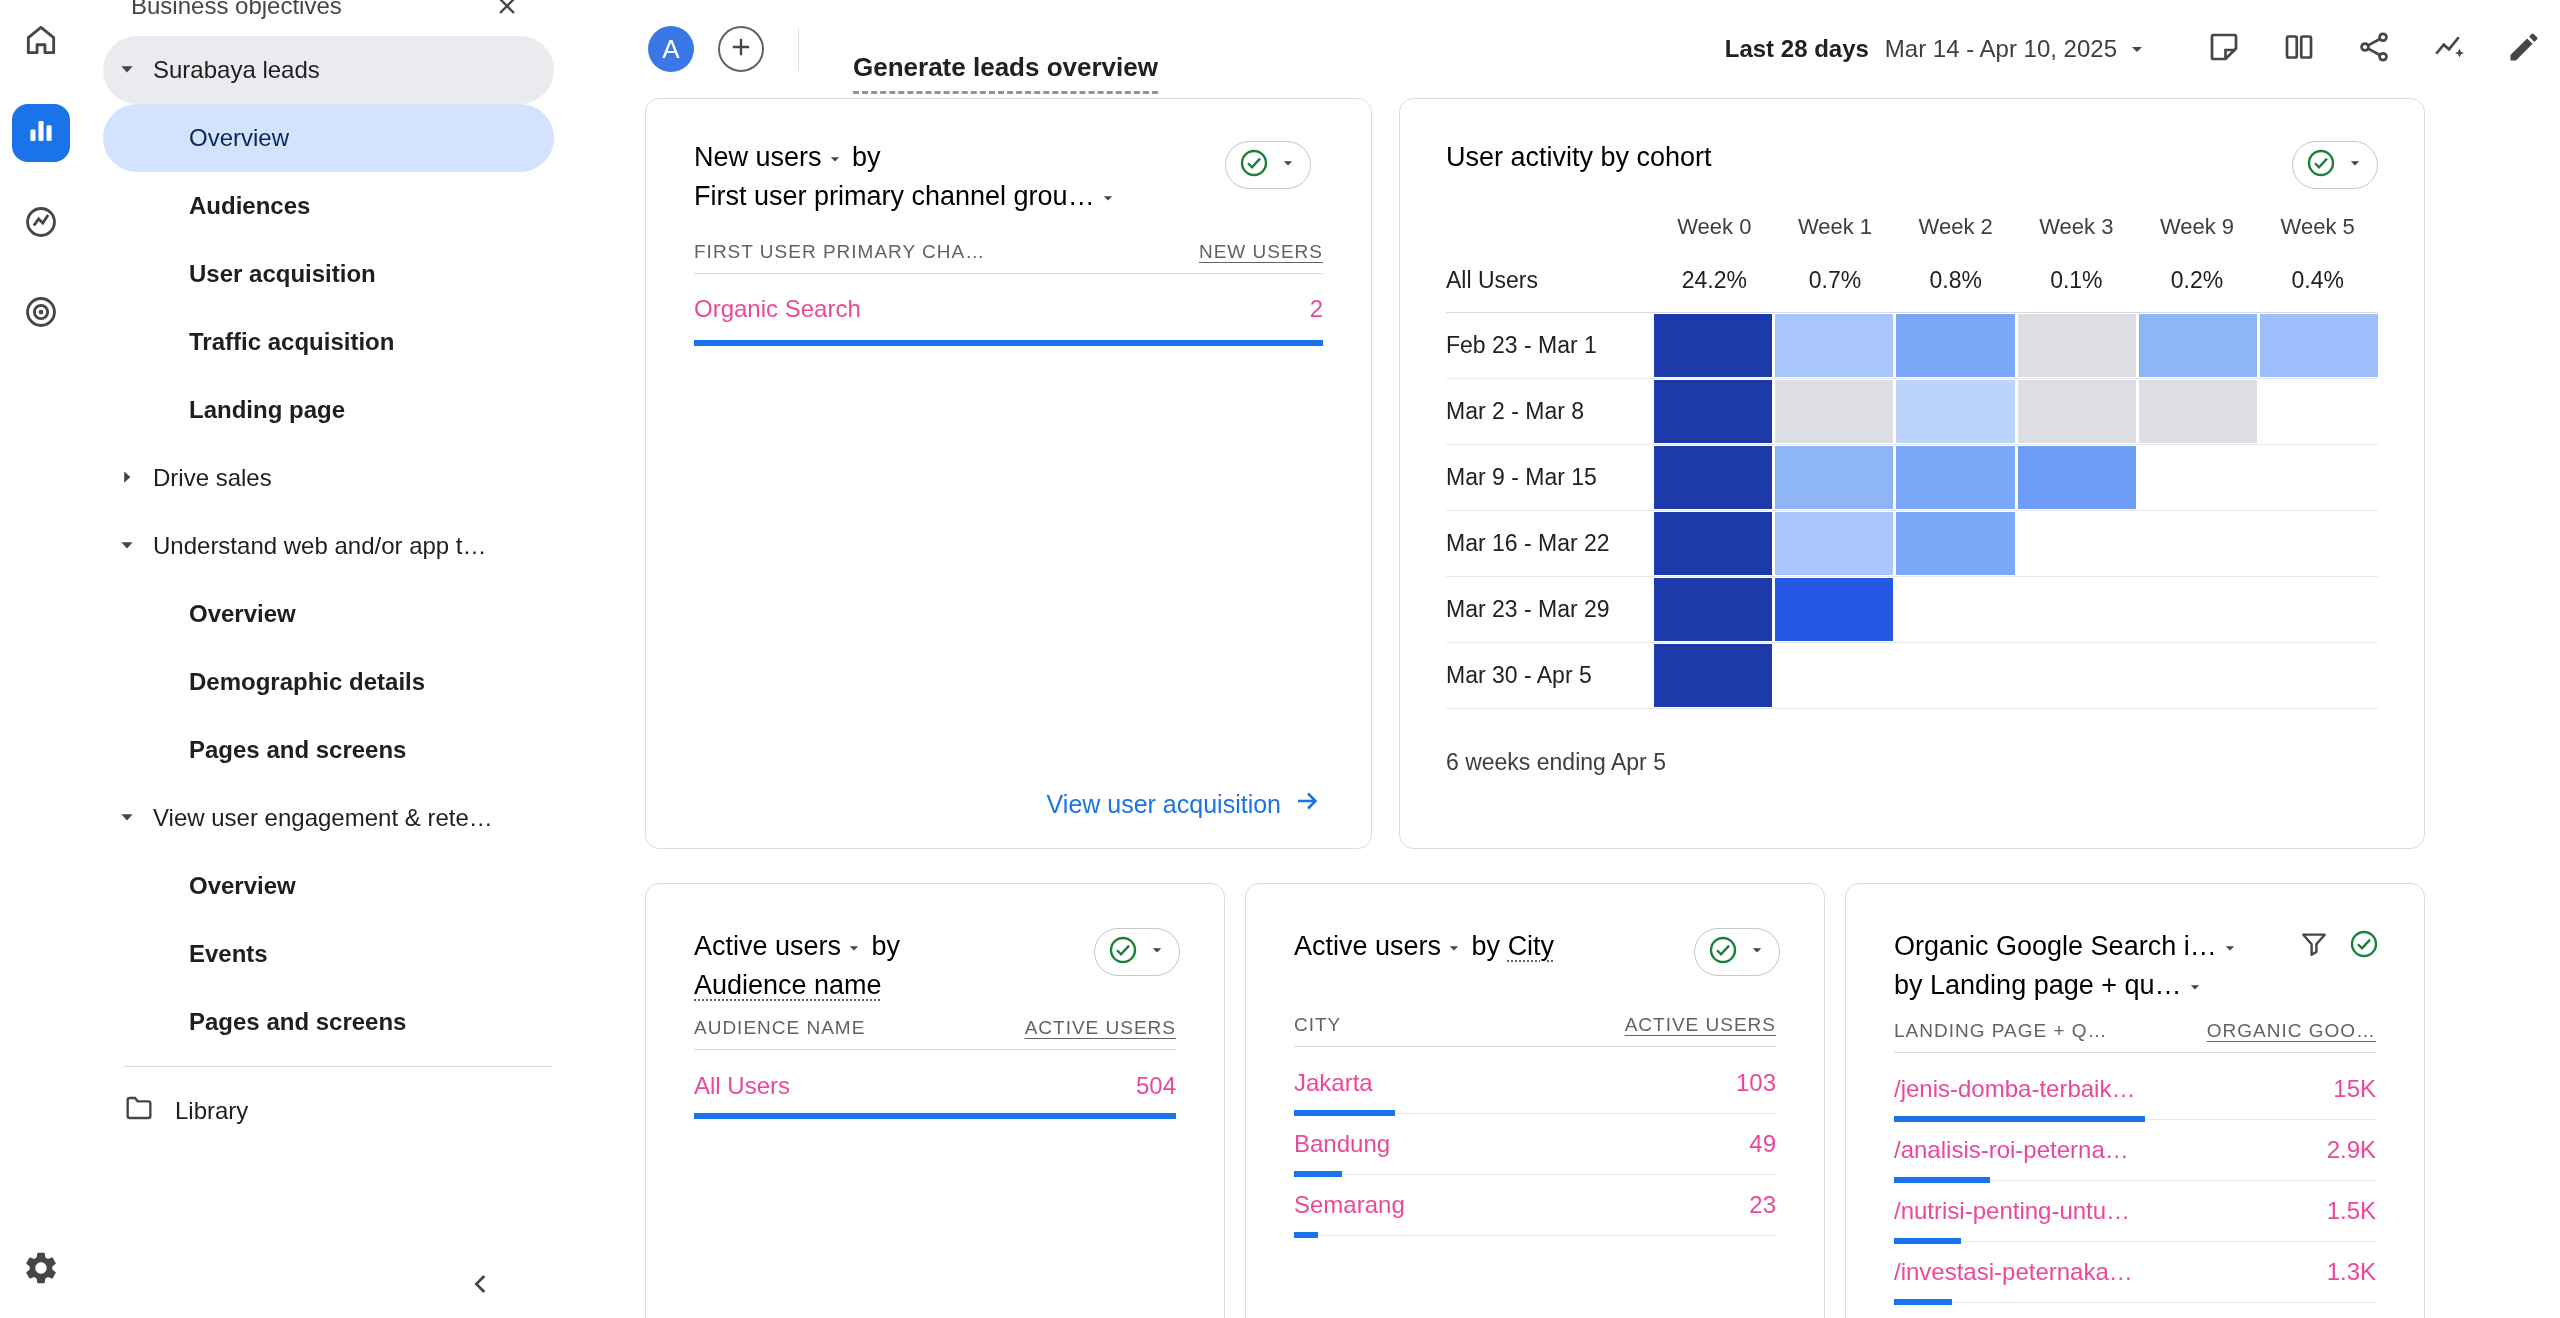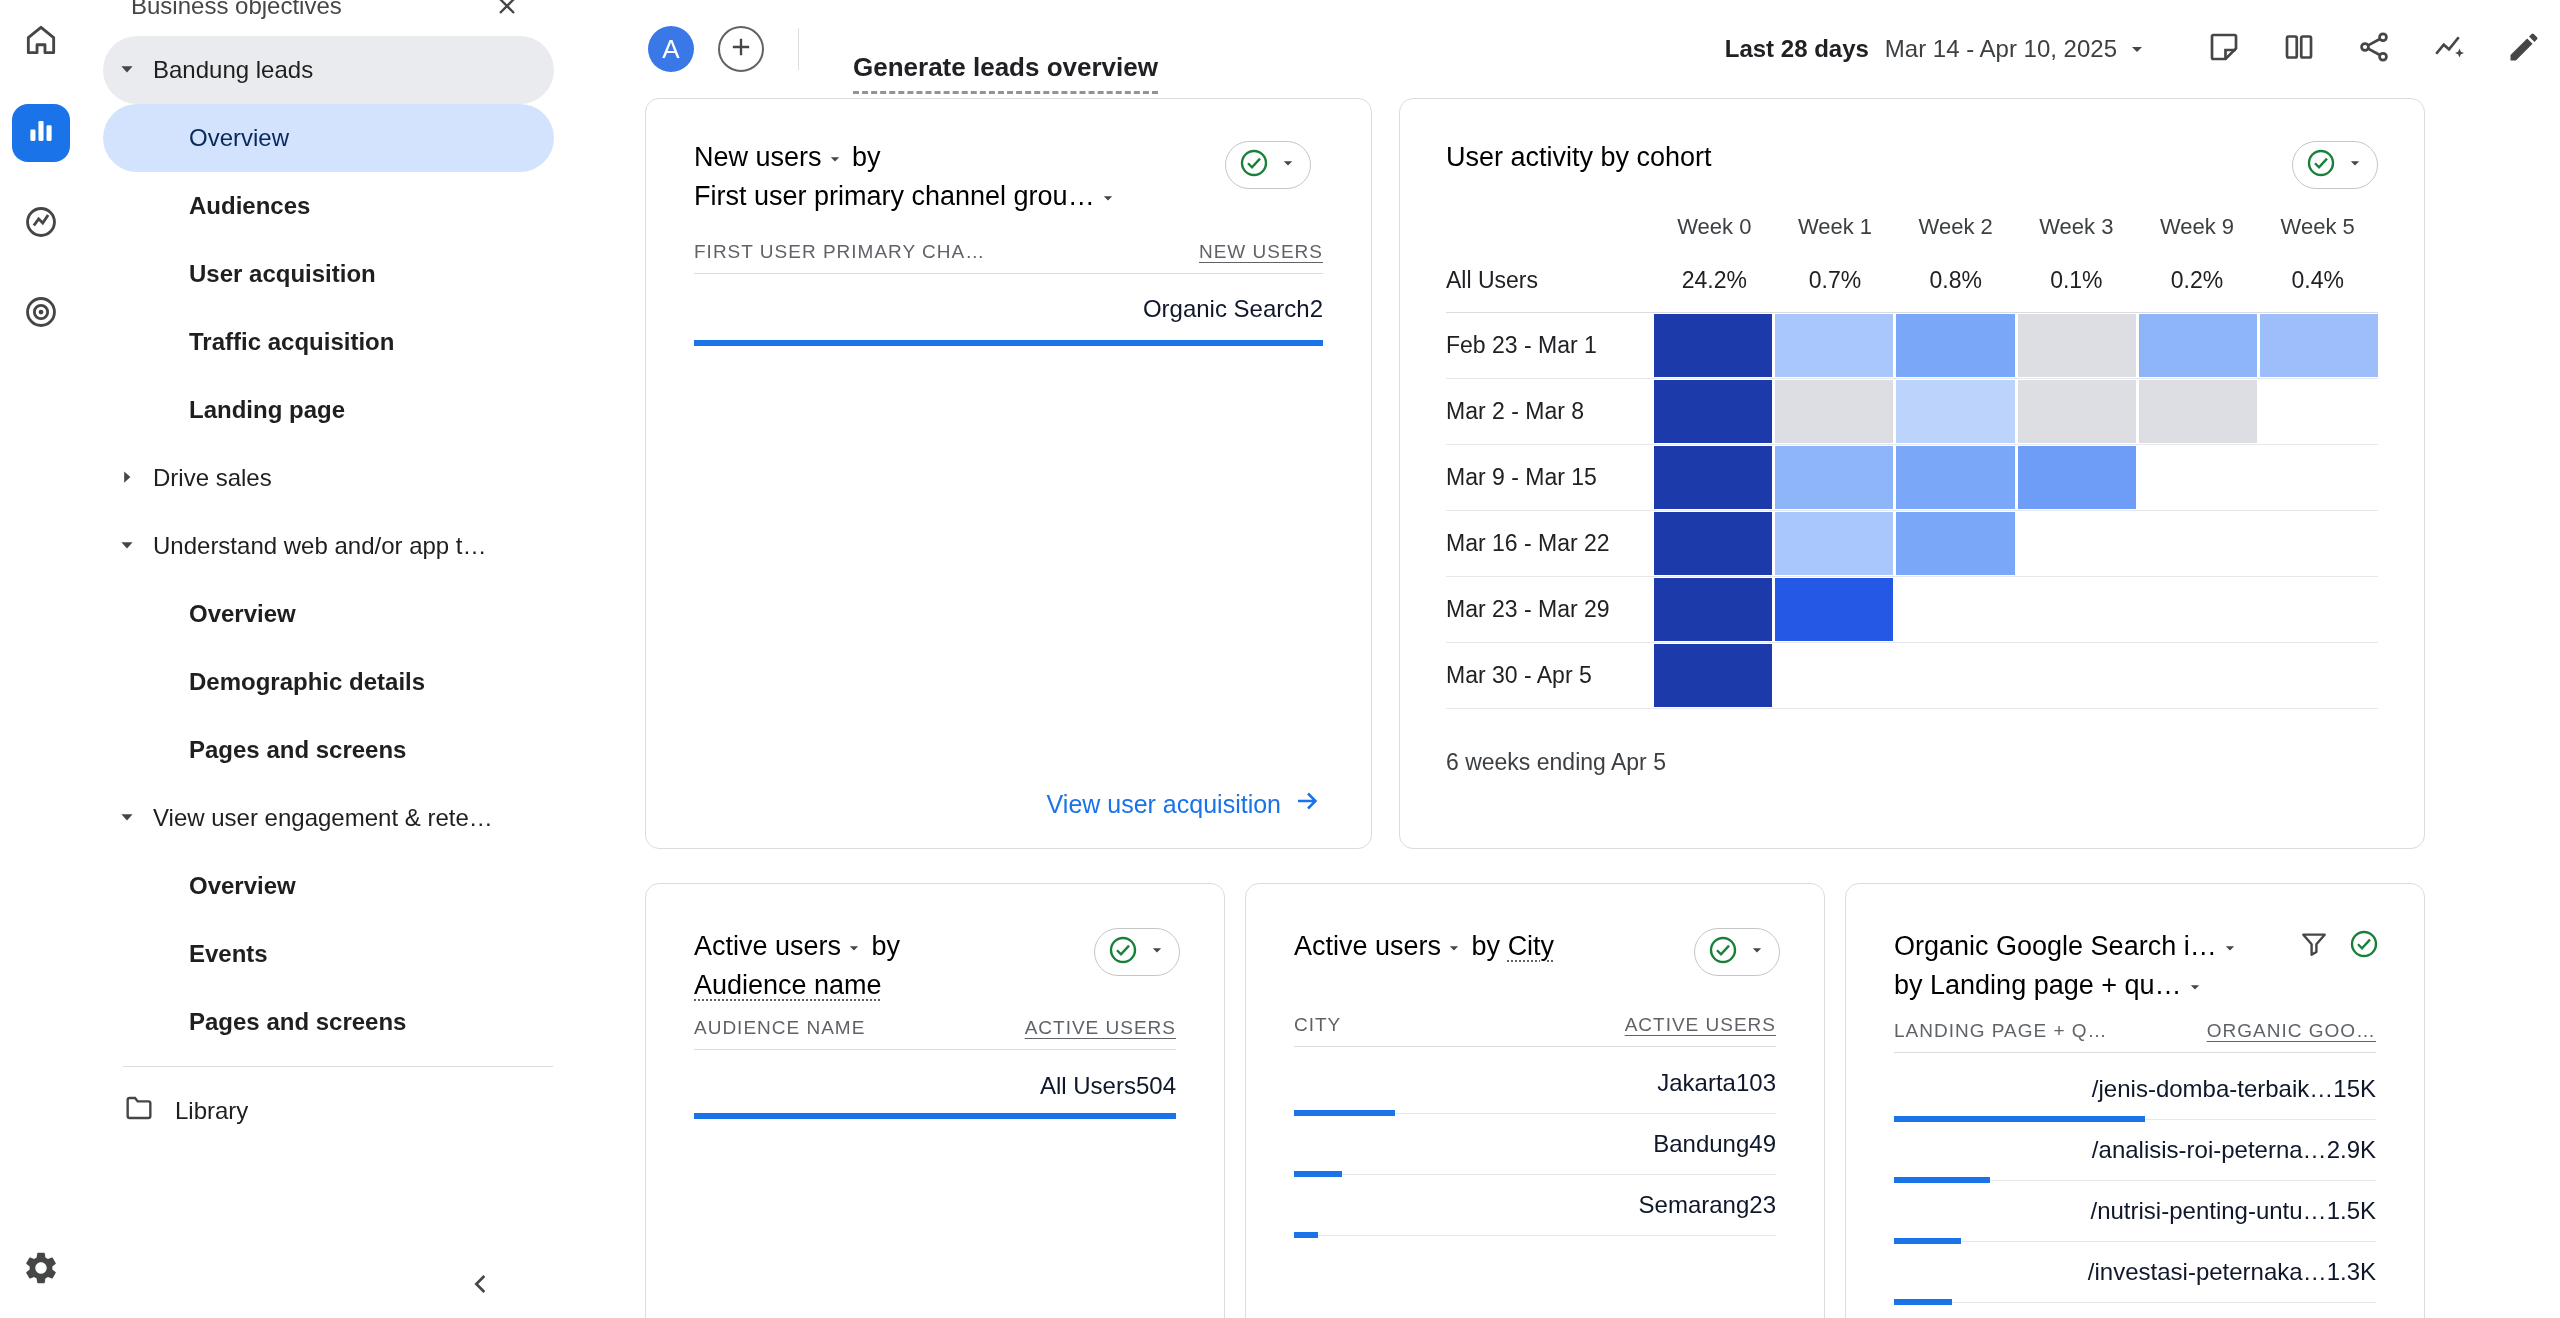--- a/index.html
+++ b/index.html
@@ -61,21 +61,21 @@
   .qa-pill { position:absolute; top:42px; display:flex; align-items:center; gap:8px; height:48px; padding:0 12px; border:1px solid #c4c7c5; border-radius:24px; background:#fff; cursor:pointer; }
   .card1 .qa-pill { right:60px; }
   .card2 .qa-pill { right:46px; }
   .card-sm .qa-pill { right:44px; top:44px; }
   .icon-group { position:absolute; top:44px; right:44px; display:flex; align-items:center; gap:18px; }
 
   .tbl-head { display:flex; justify-content:space-between; align-items:flex-end; font-size:19px; letter-spacing:1px; color:#5f6368; border-bottom:1px solid #dadce0; padding-bottom:10px; }
   .card1 .tbl-head { margin-top:24px; }
   .card-sm .tbl-head { margin-top:14px; }
   .th.met { text-decoration:underline; text-underline-offset:4px; }
-  .tbl-row { position:relative; display:flex; justify-content:flex-end; align-items:center; font-size:24px; color:#0f172a; border-bottom:1px solid #e6e8eb; }
+  .tbl-row { position:relative; display:flex; justify-content:space-between; align-items:center; font-size:24px; color:#ec4899; border-bottom:1px solid #e6e8eb; }
   .card1 .tbl-row { height:70px; }
   .card-sm .tbl-row { height:61px; }
   .card-sm .tbl-rows { margin-top:6px; }
   .rowbar { position:absolute; left:0; bottom:-3px; height:6px; background:#1a73e8; }
   .card-link { position:absolute; right:48px; bottom:26px; display:flex; align-items:center; gap:12px; color:#1a73e8; font-size:25px; font-weight:500; cursor:pointer; }
 
   
   .co-weeks { display:flex; margin-top:30px; height:44px; align-items:center; font-size:22px; color:#3c4043; }
   .co-spacer { width:208px; flex:none; }
   .co-wk { flex:1; text-align:center; }
@@ -143,21 +143,21 @@
         <svg viewBox="0 0 24 24" width="28" height="28">
             <path d="M6 6l12 12M18 6L6 18" stroke="#444746" stroke-width="2" fill="none"></path>
           </svg>
       </span>
     </div>
     <div class="nav-list">
       <div class="nav-row section active-bg">
         <span><svg viewBox="0 0 16 16" width="18" height="18">
               <polygon points="3,5.5 13,5.5 8,11" fill="#444746"></polygon>
             </svg></span>
-        <span>Bandung leads</span>
+        <span>Surabaya leads</span>
       </div>
       <div class="nav-row child selected">
         <span>Overview</span>
       </div>
       <div class="nav-row child">
         <span>Audiences</span>
       </div>
       <div class="nav-row child">
         <span>User acquisition</span>
       </div>

